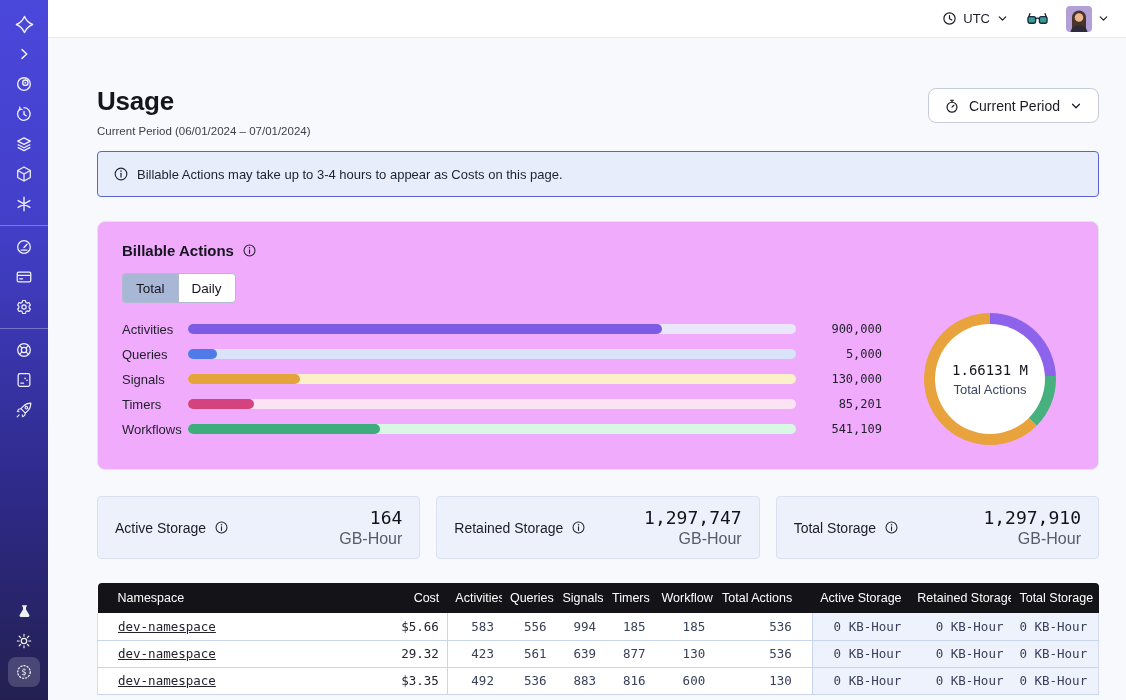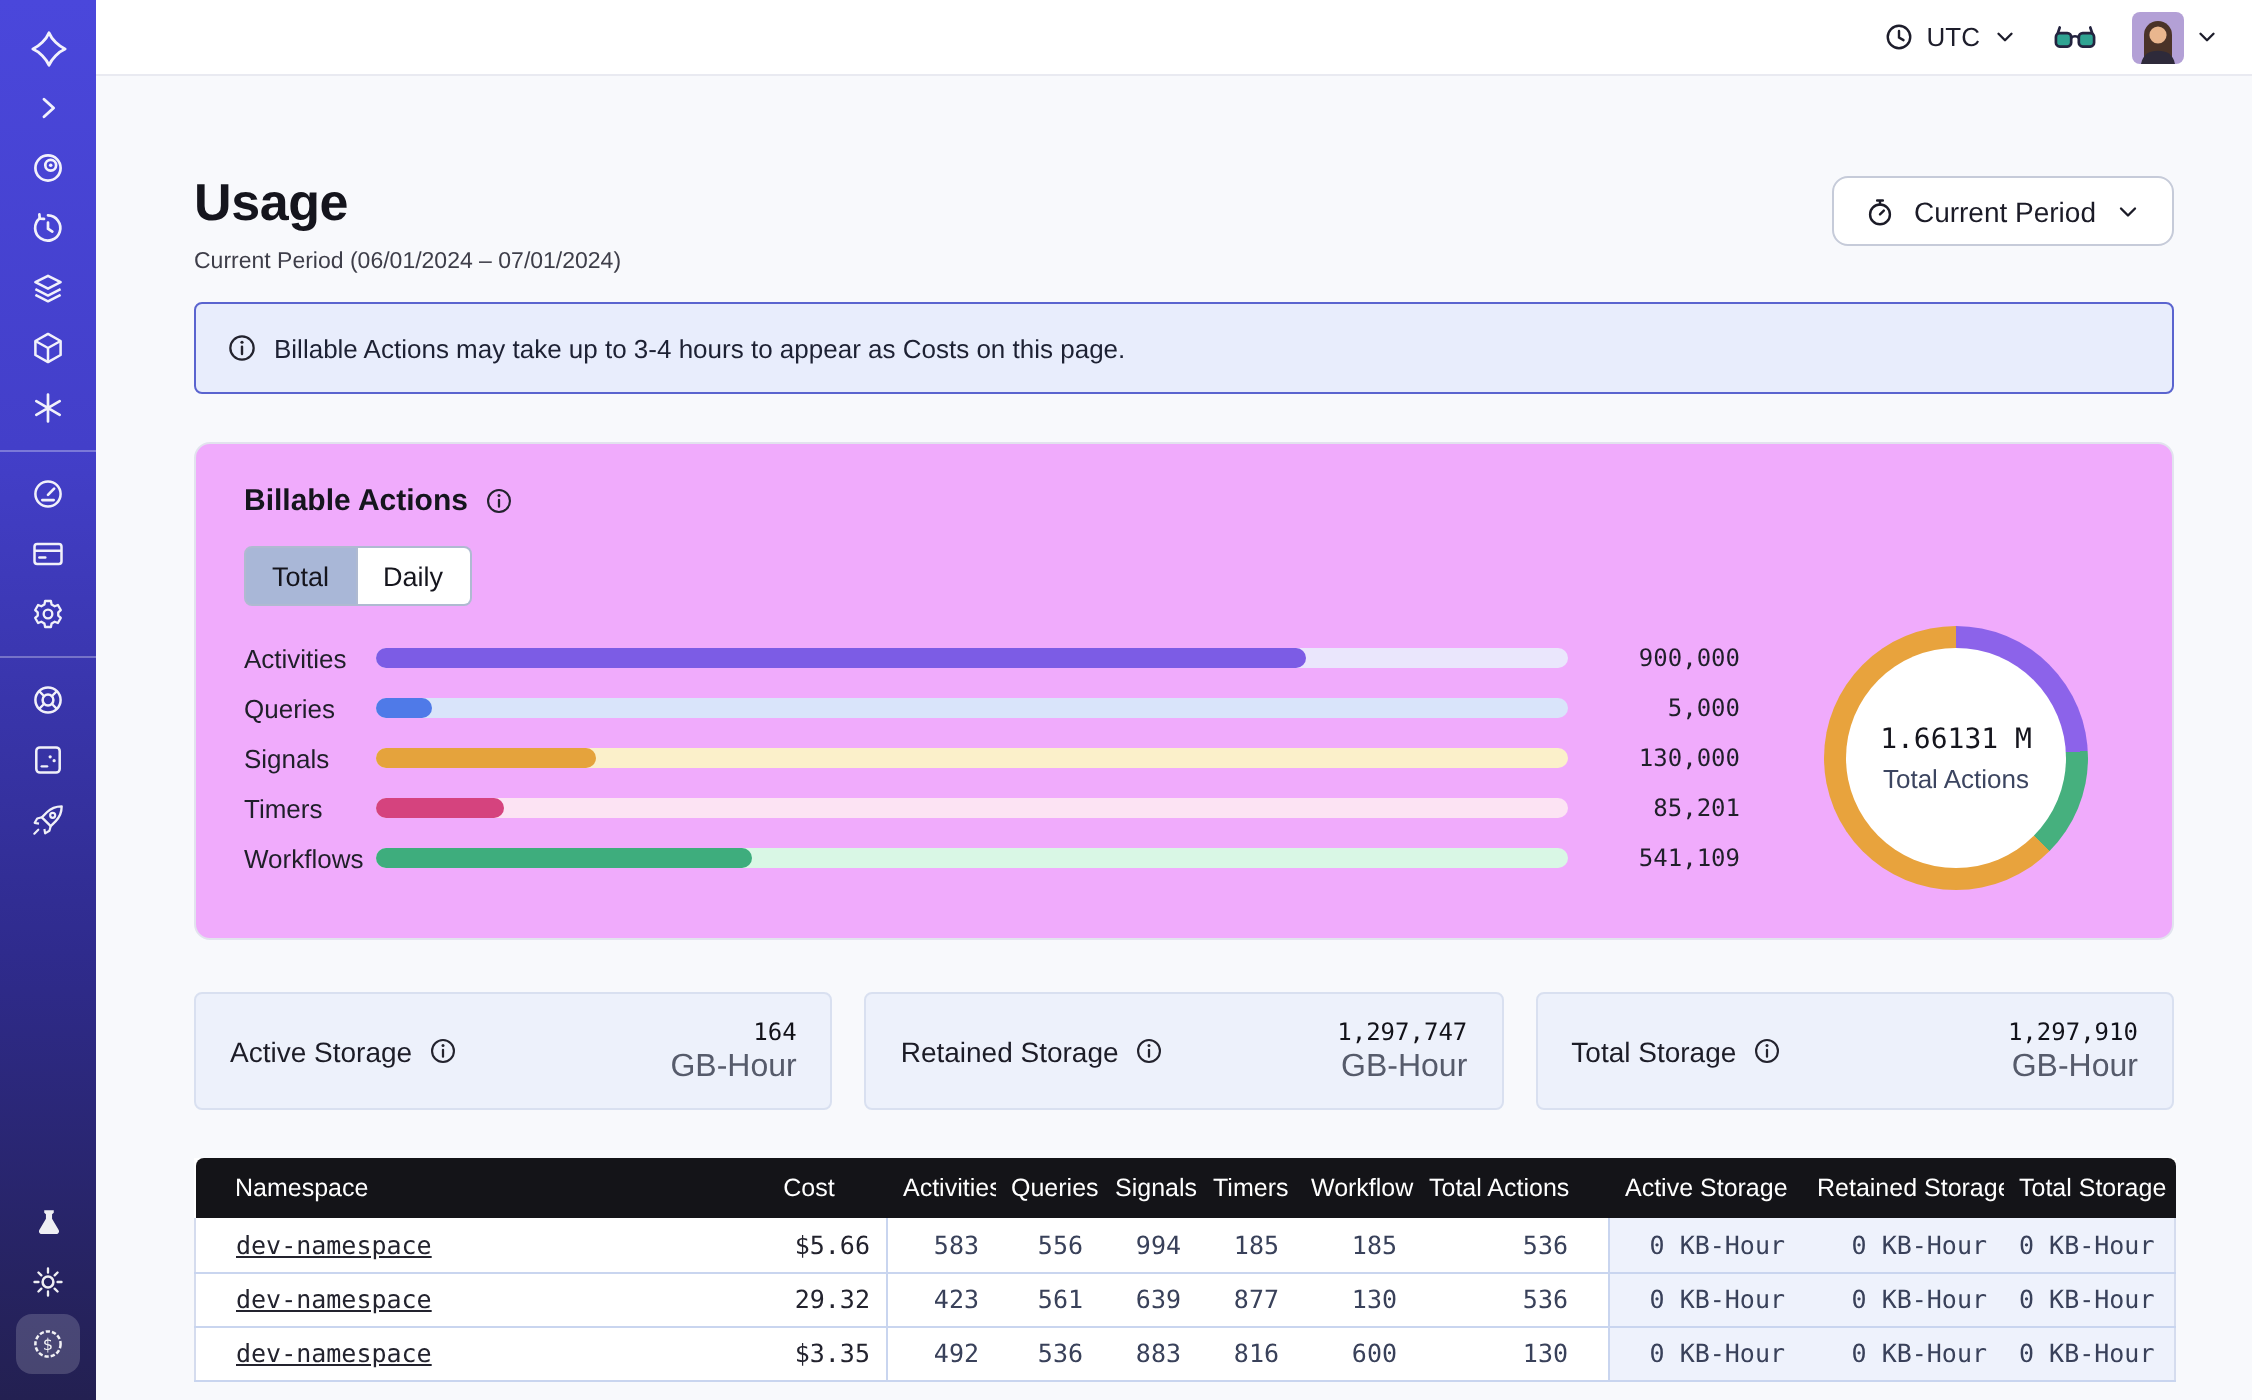--- a/index.html
+++ b/index.html
@@ -17,21 +17,21 @@
   .active-pill .pill { width:32px; height:30px; background:rgba(255,255,255,.17); border-radius:8px; display:flex; align-items:center; justify-content:center; }
 
   
   .main { flex:1; min-width:0; display:flex; flex-direction:column; }
   .topbar { height:38px; flex:none; background:#fff; border-bottom:1px solid #e9eaf1; display:flex; align-items:center;
             justify-content:flex-end; gap:18px; padding:0 16px; }
   .tz { display:flex; align-items:center; gap:6px; font-size:13px; color:#1d1d2b; cursor:pointer; }
   .avatar-group { display:flex; align-items:center; gap:5px; cursor:pointer; }
   .avatar { width:26px; height:26px; border-radius:4px; overflow:hidden; display:block; }
 
-  .content { flex:1; padding:0 39px 0 49px; overflow:hidden; }
+  .content { flex:1; padding:0 27px 0 49px; overflow:hidden; }
 
   .page-head { display:flex; justify-content:space-between; align-items:flex-start; margin-top:48px; }
   h1 { font-size:26px; font-weight:600; letter-spacing:-.2px; color:#15151d; }
   .subtitle { font-size:11.5px; color:#3e3e49; margin-top:8px; }
   .period-btn { display:flex; align-items:center; gap:9px; height:35px; padding:0 15px; background:#fff;
                 border:1px solid #c6cbd9; border-radius:8px; font-size:14px; color:#1b1b27; cursor:pointer; margin-top:2px; }
 
   .banner { margin-top:14px; background:#e8edfc; border:1px solid #5a64cf; border-radius:4px; padding:14px 15px;
             font-size:13px; color:#1d2133; display:flex; align-items:center; gap:8px; }
 
@@ -61,28 +61,28 @@
   .donut::before { content:""; position:absolute; inset:11px; background:#fff; border-radius:50%; }
   .donut-center { position:relative; text-align:center; }
   .donut-value { font-family:"DejaVu Sans Mono","Liberation Mono",monospace; font-size:14px; color:#15151d; }
   .donut-label { font-size:13px; color:#3c4560; margin-top:4px; }
 
   
   .storage-row { display:flex; gap:16px; margin-top:26px; }
   .storage-card { flex:1; background:#edf1fb; border:1px solid #d9e0f0; border-radius:4px; padding:10px 17px;
                   display:flex; justify-content:space-between; align-items:center; min-height:59px; }
   .storage-label { font-size:14px; color:#1c1c27; display:flex; align-items:center; gap:8px; }
-  .storage-num { font-family:"DejaVu Sans Mono","Liberation Mono",monospace; font-size:12px; color:#121219; text-align:right; }
+  .storage-num { font-family:"DejaVu Sans Mono","Liberation Mono",monospace; font-size:18px; color:#121219; text-align:right; }
   .storage-unit { font-size:16px; color:#565b6b; margin-top:2px; text-align:right; }
 
   
   .table-wrap { margin-top:24px; }
   table { width:100%; border-collapse:collapse; table-layout:fixed; background:#fff; }
   thead th { background:#141418; color:#fff; font-weight:400; height:30px; padding:0 8px; font-size:12.5px;
-             text-align:center; white-space:nowrap; overflow:hidden; }
+             text-align:right; white-space:nowrap; overflow:hidden; }
   thead th.col-ns { text-align:left; padding-left:20px; border-radius:4px 0 0 0; }
   thead th.col-tstor { border-radius:0 4px 0 0; padding-right:14px; }
   thead th.col-tact { padding-right:20px; }
   tbody td { height:27px; border-bottom:1px solid #c9d5ef; font-family:"DejaVu Sans Mono","Liberation Mono",monospace;
              font-size:12.5px; color:#39415a; text-align:right; padding:0 8px; white-space:nowrap; overflow:hidden; }
   tbody tr td:first-child { border-left:1px solid #d5dcee; }
   tbody tr td:last-child { border-right:1px solid #d5dcee; padding-right:14px; }
   td.cell-ns { text-align:left; padding-left:20px; }
   td.cell-ns a { color:#23232e; text-decoration:underline; cursor:pointer; }
   td.cell-cost { border-right:1px solid #c9d5ef; color:#23232e; }

